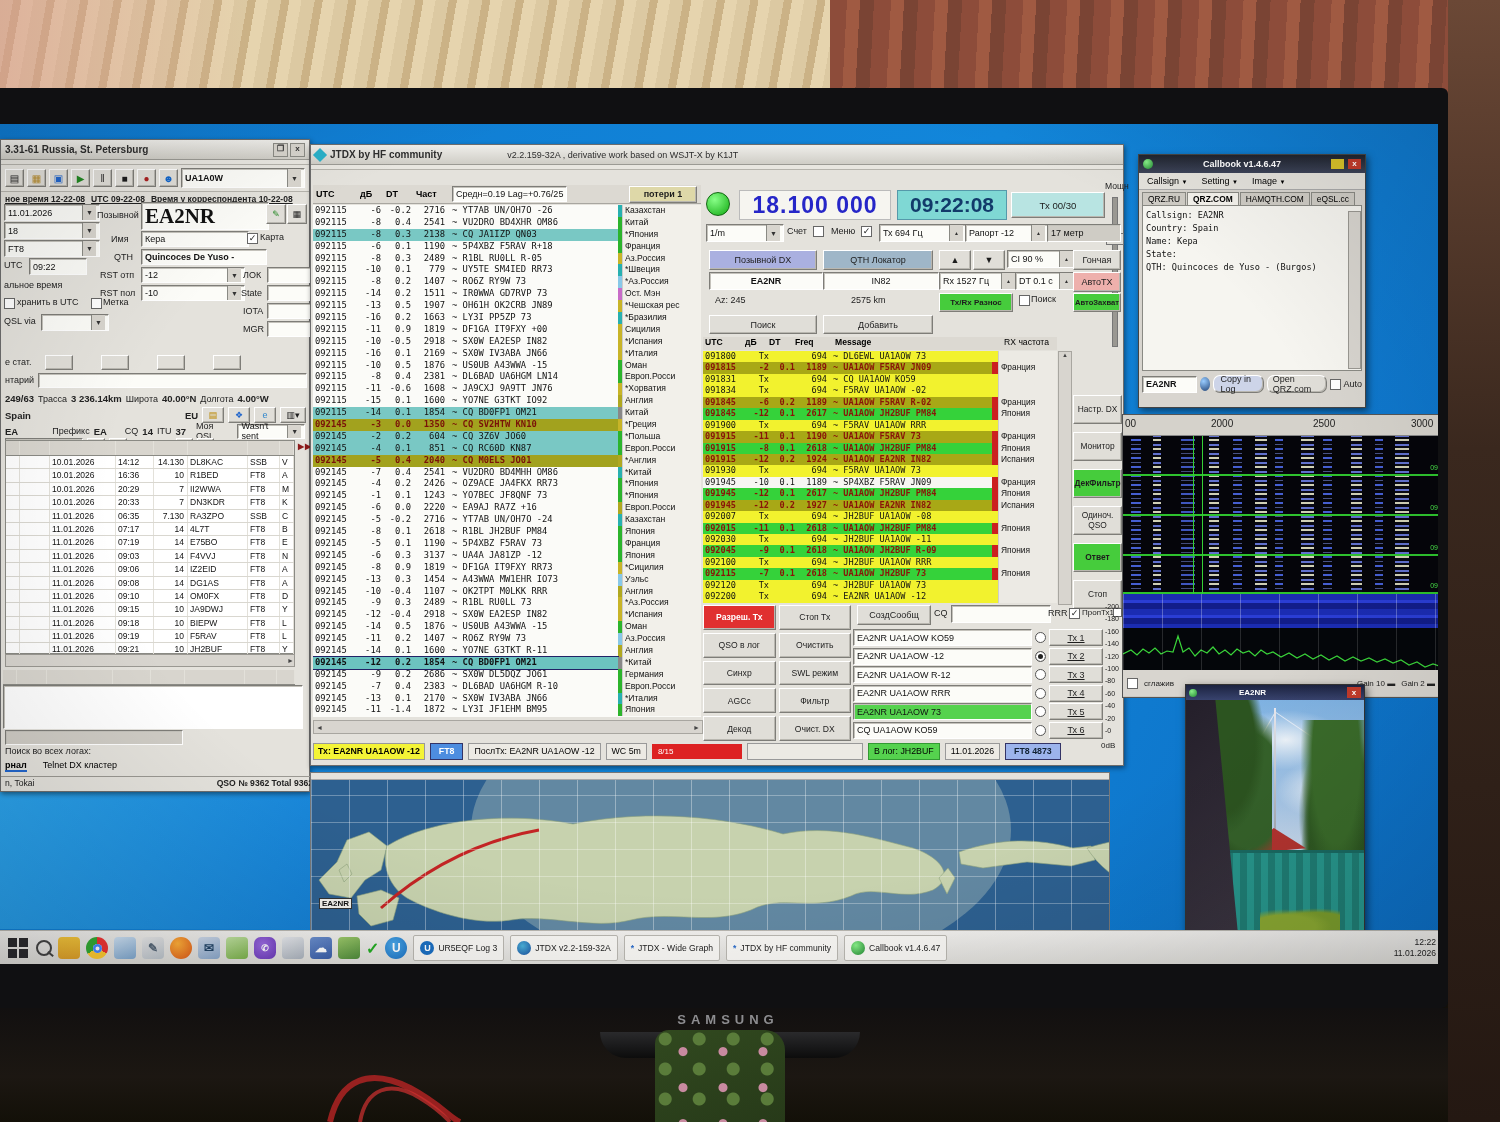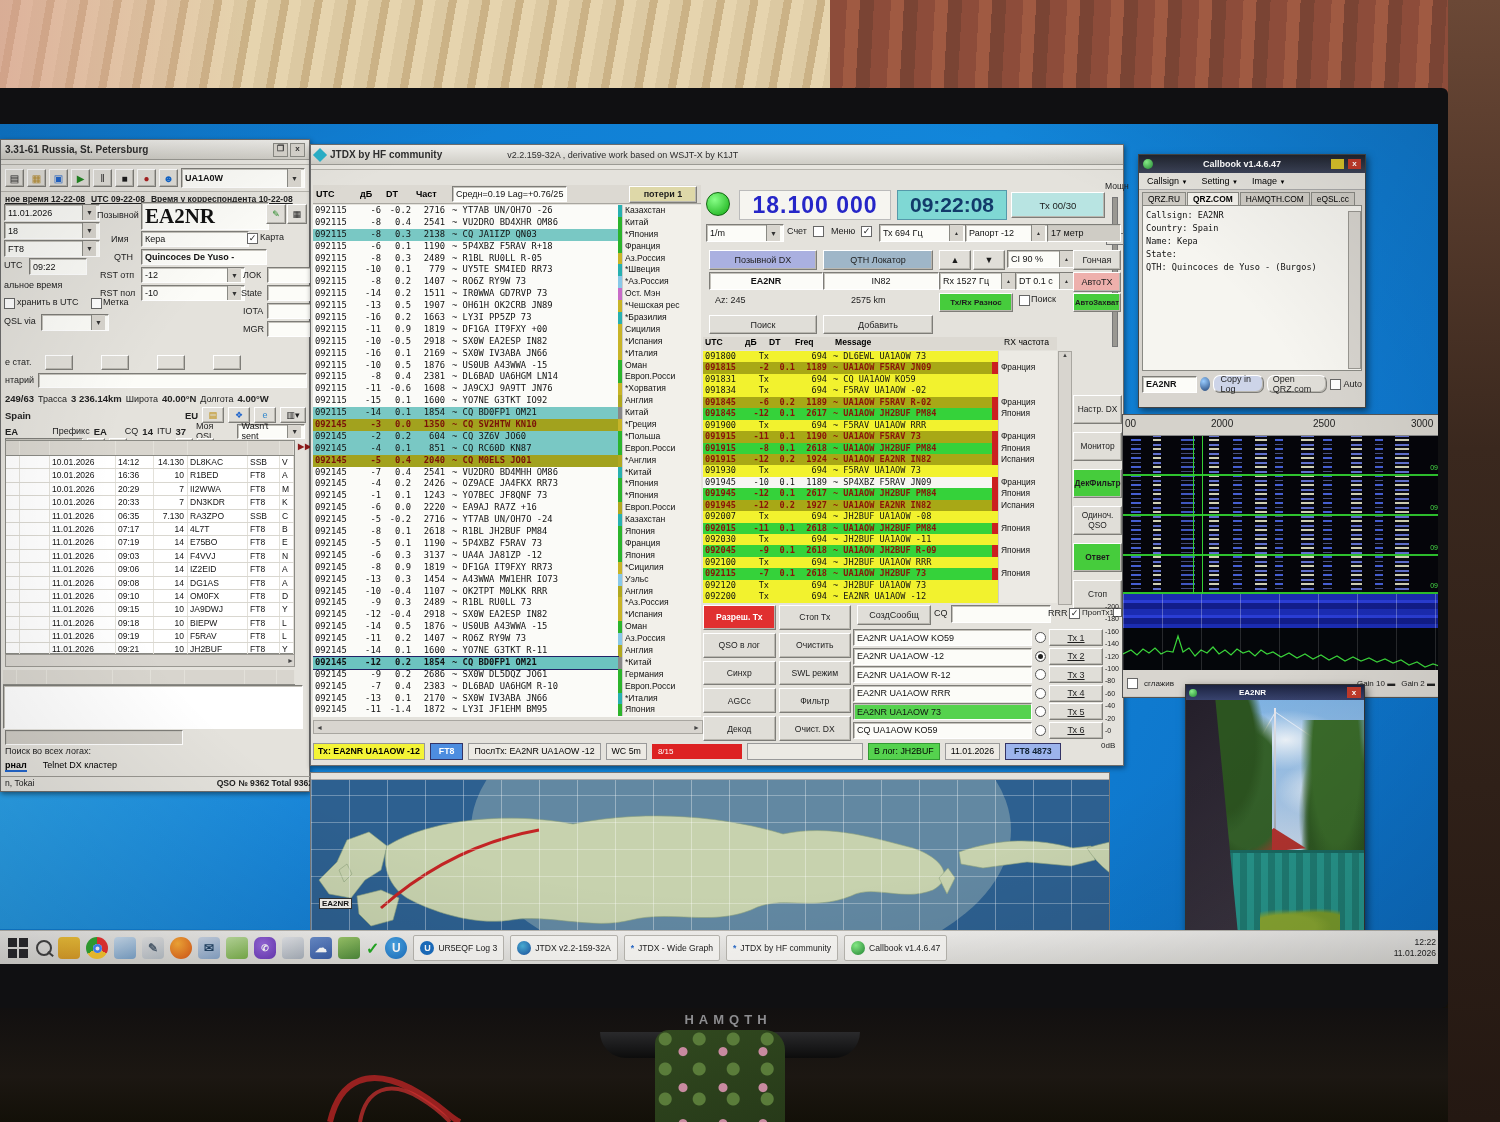--- a/index.html
+++ b/index.html
@@ -1751,16 +1751,16 @@
     <div class="vign"></div>
   </div>
 
   <div class="abs below">
     <svg class="abs" style="left:300px;top:20px;" width="260" height="94">
       <path d="M30,94 C40,50 70,40 110,60 C140,76 150,90 160,94" fill="none" stroke="#b82424" stroke-width="6" opacity=".8"></path>
       <path d="M60,94 C66,60 90,52 120,70 C140,82 146,90 150,94" fill="none" stroke="#d03030" stroke-width="4" opacity=".7"></path>
     </svg>
   </div>
   <div class="abs stand"></div>
-  <div class="abs brand">HAMQTH</div>
+  <div class="abs brand">SAMSUNG</div>
   <div class="abs cloth"></div>
   <div class="abs wall-edge"></div>
 </div>
 
 </body></html>

